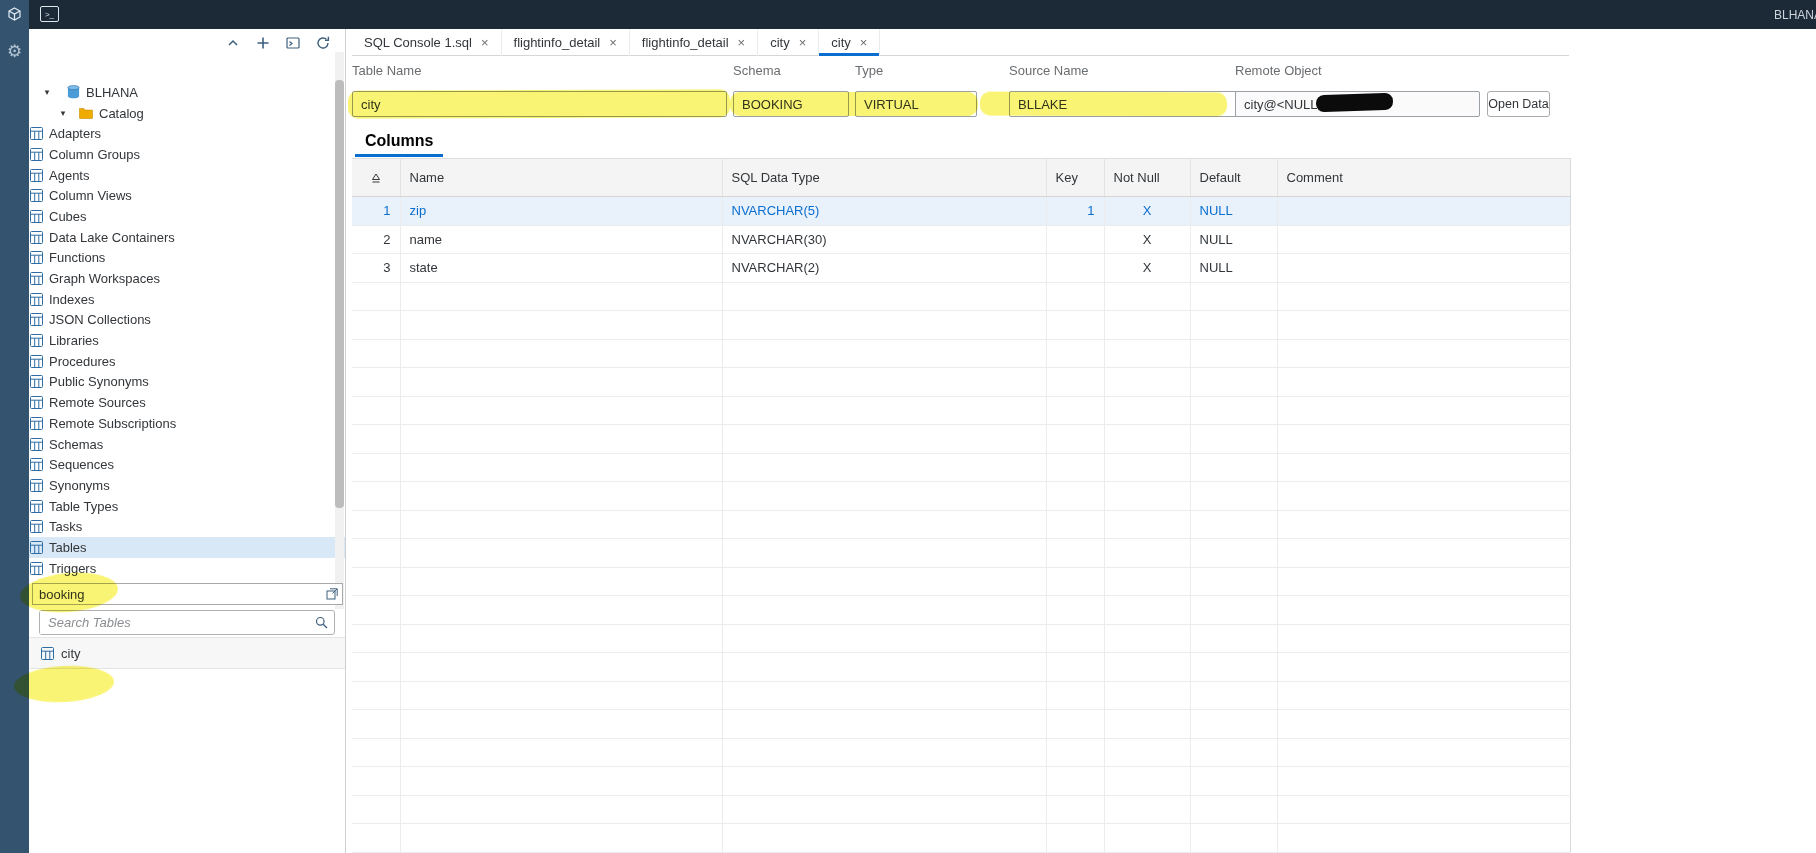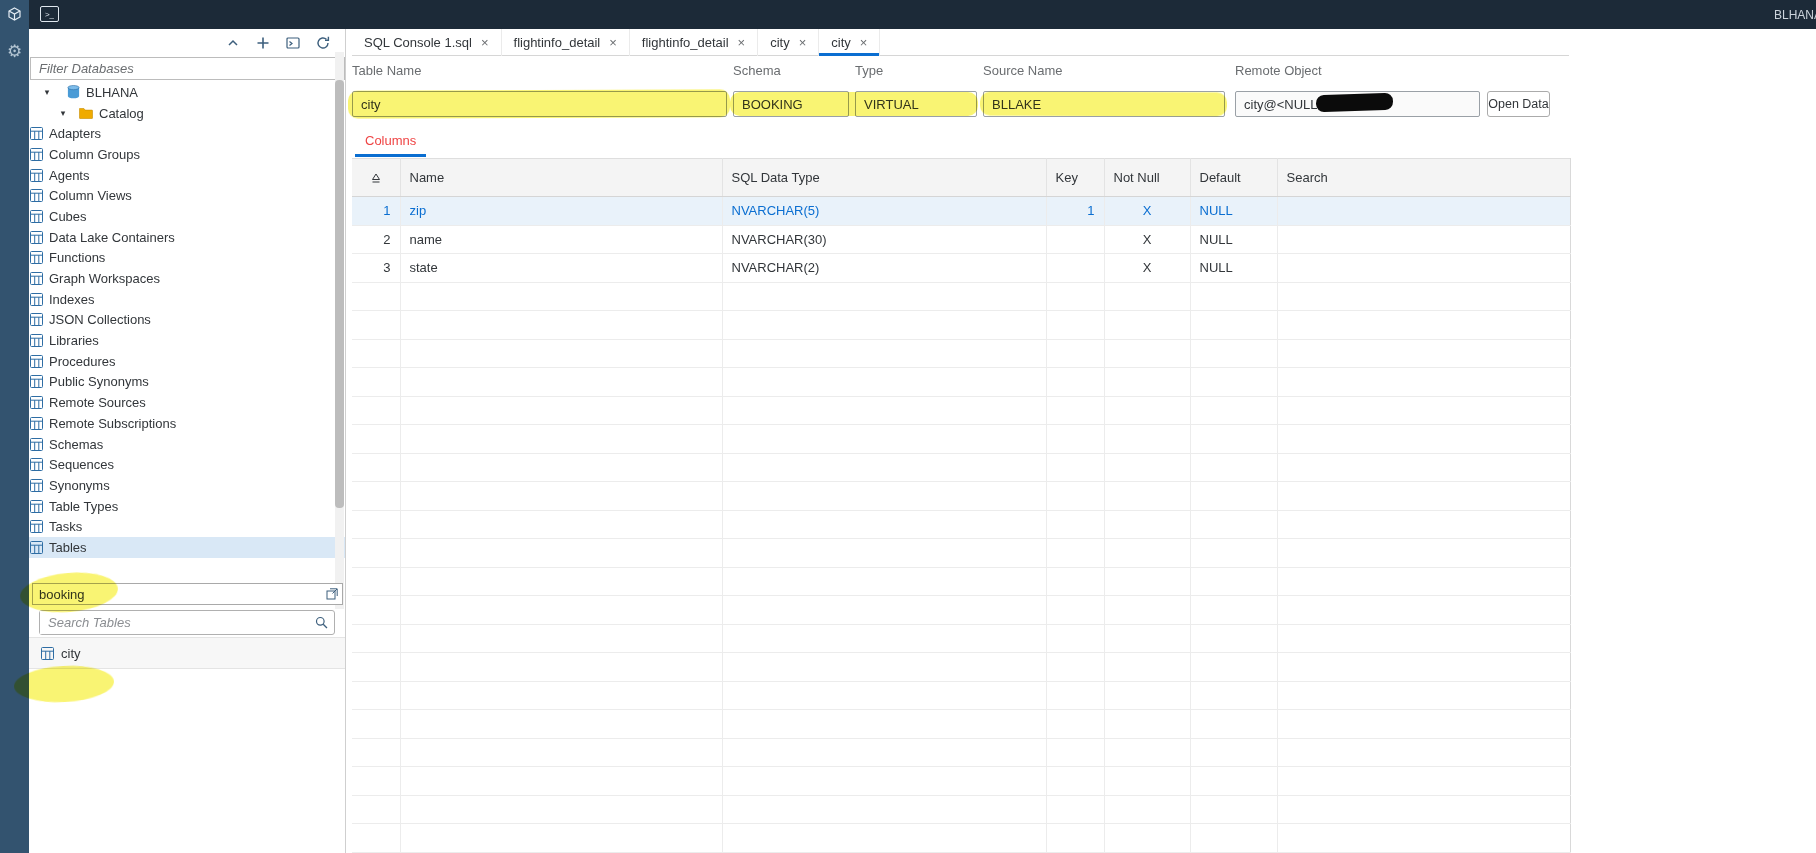--- a/index.html
+++ b/index.html
@@ -60,27 +60,27 @@
 .tab.active{box-shadow:inset 0 -3px 0 #0a6ed1}
 .tab-close{margin-left:9px;color:#6a6d70;font-size:13px;line-height:1;cursor:pointer}
 #detail-fields{position:absolute;left:352px;top:63px;width:1218px;height:62px}
 .fld{position:absolute;top:0}
 .f-label{font-size:13px;color:#6a6d70;height:16px}
 .f-input{display:block;margin-top:12px;height:26px;border:1px solid #9aa0a6;border-radius:2px;padding:0 8px;
   font:13px "Liberation Sans",sans-serif;color:#32363a;background:#fff;outline:0}
 .fld-table-name{left:0}.fld-table-name .f-input{width:375px}
 .fld-schema{left:381px}.fld-schema .f-input{width:116px}
 .fld-type{left:503px}.fld-type .f-input{width:122px}
-.fld-source-name{left:631px}.fld-source-name .f-input{width:242px}
+.fld-source-name{left:657px}.fld-source-name .f-input{width:242px}
 .fld-remote-object{left:883px}.fld-remote-object .f-input{width:245px;background:#fafafa}
 .open-data{position:absolute;left:1135px;top:28px;width:63px;height:26px;border:1px solid #ababab;border-radius:3px;
   background:#fff;font:12.5px "Liberation Sans",sans-serif;color:#32363a;cursor:pointer}
 #section-tabs{position:absolute;left:352px;top:128px;width:1218px;height:30px}
-.sec-tab{display:inline-block;margin-left:3px;padding:0 10px;line-height:26px;font-weight:400;font-size:13px;
-  color:#ef4444;border-bottom:3px solid #0a6ed1;cursor:pointer}
+.sec-tab{display:inline-block;margin-left:3px;padding:0 10px;line-height:26px;font-weight:700;font-size:16px;
+  color:#000000;border-bottom:3px solid #0a6ed1;cursor:pointer}
 
 .grid{position:absolute;left:352px;top:158px;width:1218px;border-collapse:collapse;table-layout:fixed;font-size:13px}
 .grid th{height:38px;background:#f4f4f4;border-top:1px solid #dedede;border-bottom:1px solid #d5d5d5;
   border-right:1px solid #e3e3e3;text-align:left;padding:0 9px;font-weight:400;color:#32363a;cursor:pointer}
 .grid th:last-child{border-right:1px solid #d9d9d9}
 .grid td{height:28.5px;border-bottom:1px solid #ececec;border-right:1px solid #ececec;padding:0 9px;background:#fff}
 .grid td:last-child{border-right:1px solid #d9d9d9}
 .grid td.num{text-align:right}
 .grid td.key{text-align:right}
 .grid td.nn{text-align:center}
@@ -129,23 +129,20 @@
           <path d="M3.5 5.5 6 7.5 3.5 9.5" fill="none" stroke="#3d5f7d" stroke-width="1.2"></path>
         </svg>
       </span>
       <span class="tb-ico">
         <svg width="14" height="14" viewBox="0 0 14 14">
           <path d="M12 7A5 5 0 1 1 10.4 3.3" fill="none" stroke="#3d5f7d" stroke-width="1.4"></path>
           <path d="M12.4 0.8v3.4H9" fill="none" stroke="#3d5f7d" stroke-width="1.4"></path>
         </svg>
       </span>
     </div>
-  <div class="filter-db">
-    <input placeholder="Filter Databases" style="">
-  </div>
   <div class="tree">
       <div class="tree-row lvl1">
         <span class="caret">▾</span>
         <span class="t-ico">
           <svg width="13" height="14" viewBox="0 0 13 14">
             <path d="M0.9 2.6v8.6c0 1.2 2.5 2.1 5.6 2.1s5.6-.9 5.6-2.1V2.6" fill="#4a9bd6"></path>
             <ellipse cx="6.5" cy="2.6" rx="5.6" ry="2.1" fill="#7dbcea" stroke="#2e6da4" stroke-width="0.6"></ellipse>
           </svg>
         </span>
         <span class="t-label">BLHANA</span>
@@ -340,20 +337,29 @@
         <span class="t-label">Tasks</span>
       </div>
       <div class="tree-row lvl3 selected">
         <span class="t-ico">
           <svg width="13" height="13" viewBox="0 0 13 13">
             <rect x="0.5" y="0.5" width="12" height="12" rx="1" fill="none" stroke="#2e6da4"></rect>
             <path d="M0.5 4.2h12M4.7 4.2V12.5M8.8 4.2V12.5" stroke="#2e6da4" fill="none"></path>
           </svg>
         </span>
         <span class="t-label">Tables</span>
+      </div>
+      <div class="tree-row lvl3">
+        <span class="t-ico">
+          <svg width="13" height="13" viewBox="0 0 13 13">
+            <rect x="0.5" y="0.5" width="12" height="12" rx="1" fill="none" stroke="#2e6da4"></rect>
+            <path d="M0.5 4.2h12M4.7 4.2V12.5M8.8 4.2V12.5" stroke="#2e6da4" fill="none"></path>
+          </svg>
+        </span>
+        <span class="t-label">Triggers</span>
       </div>
     </div>
   <div class="tree-track"></div>
   <div class="tree-thumb"></div>
   <div class="obj-filter">
     <input value="booking" style="">
     <span class="popout">
       <svg width="12" height="12" viewBox="0 0 12 12">
           <rect x="1" y="3" width="8" height="8" fill="none" stroke="#3d5f7d"></rect>
           <path d="M4 0.8h7.2V8M6.5 5.5 11 1" fill="none" stroke="#3d5f7d"></path>
@@ -451,21 +457,21 @@
               <path d="M6 2 9.5 7.5h-7z" fill="none" stroke="#32363a"></path>
               <path d="M2.5 10h7" stroke="#32363a"></path>
             </svg>
           </span>
         </th>
         <th>Name</th>
         <th>SQL Data Type</th>
         <th>Key</th>
         <th>Not Null</th>
         <th>Default</th>
-        <th>Search</th>
+        <th>Comment</th>
       </tr>
     </thead>
   <tbody id="grid-body">
       <tr class="sel">
         <td class="num">1</td>
         <td class="name">zip</td>
         <td class="type">NVARCHAR(5)</td>
         <td class="key">1</td>
         <td class="nn">X</td>
         <td class="def">NULL</td>

